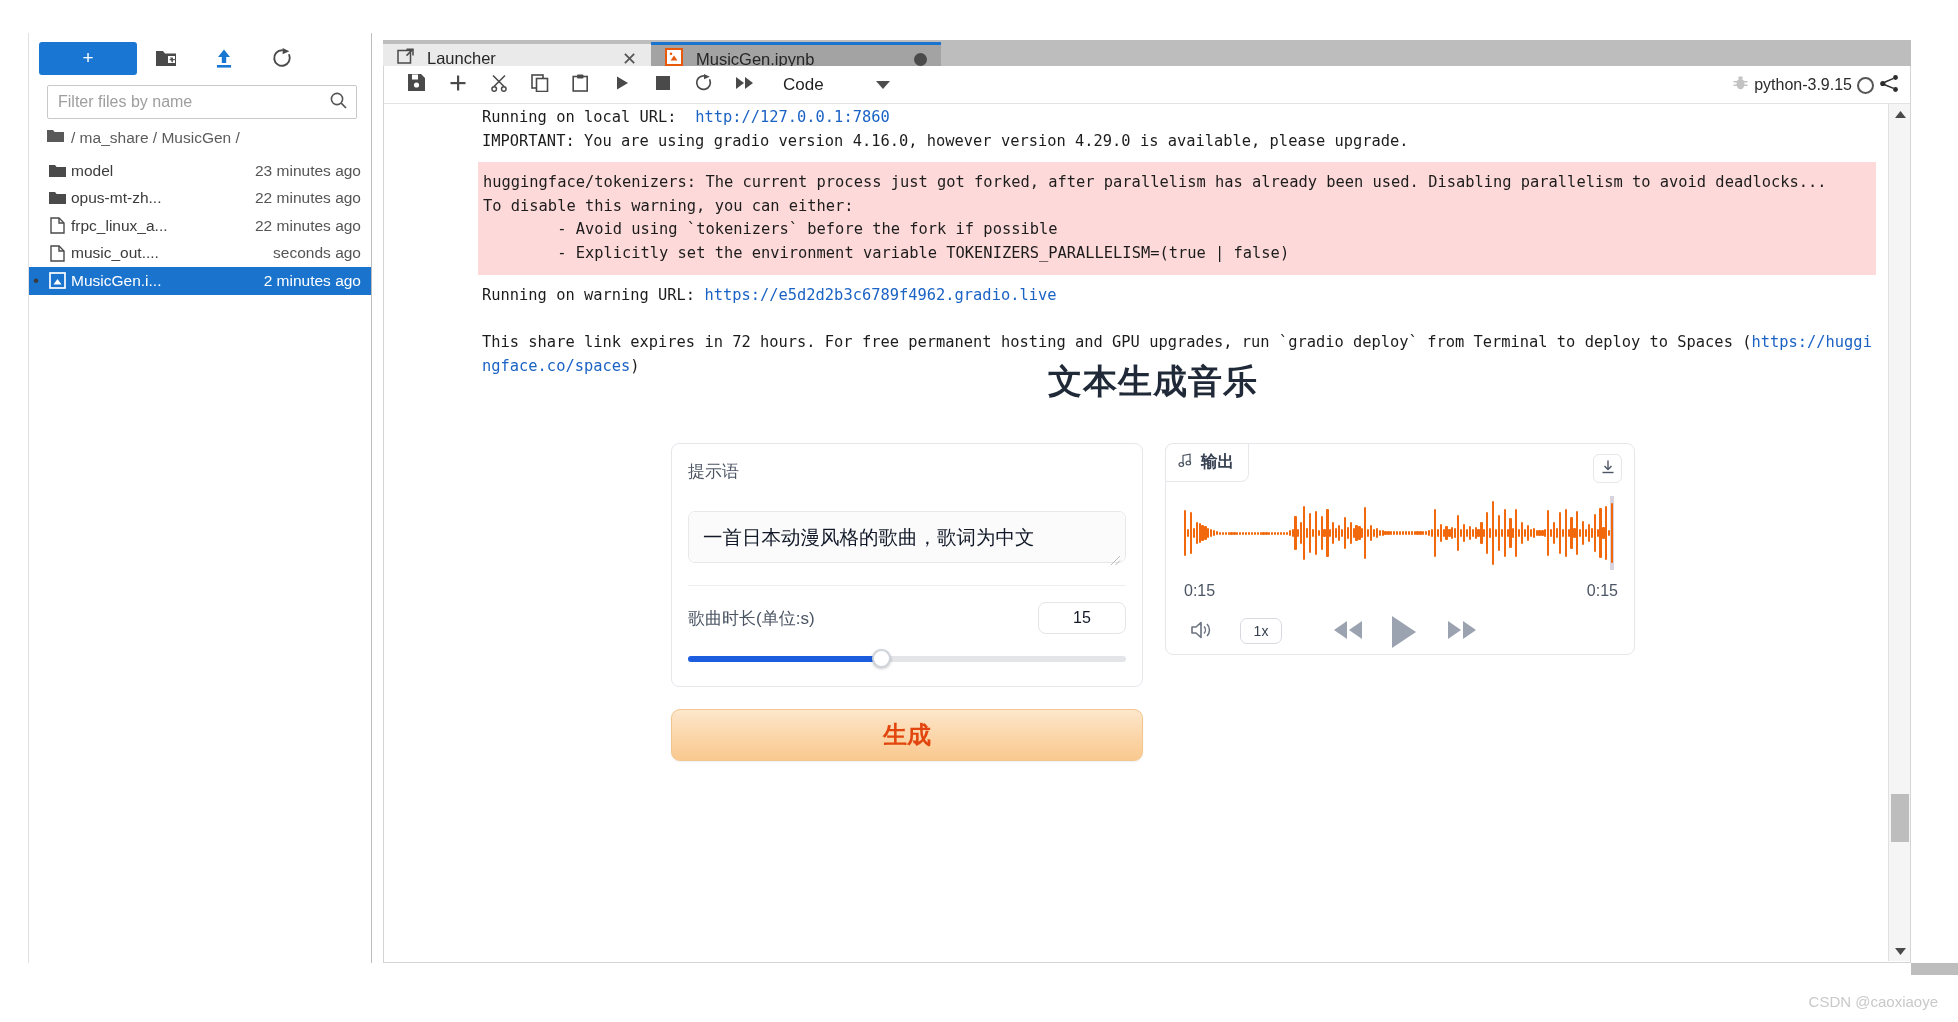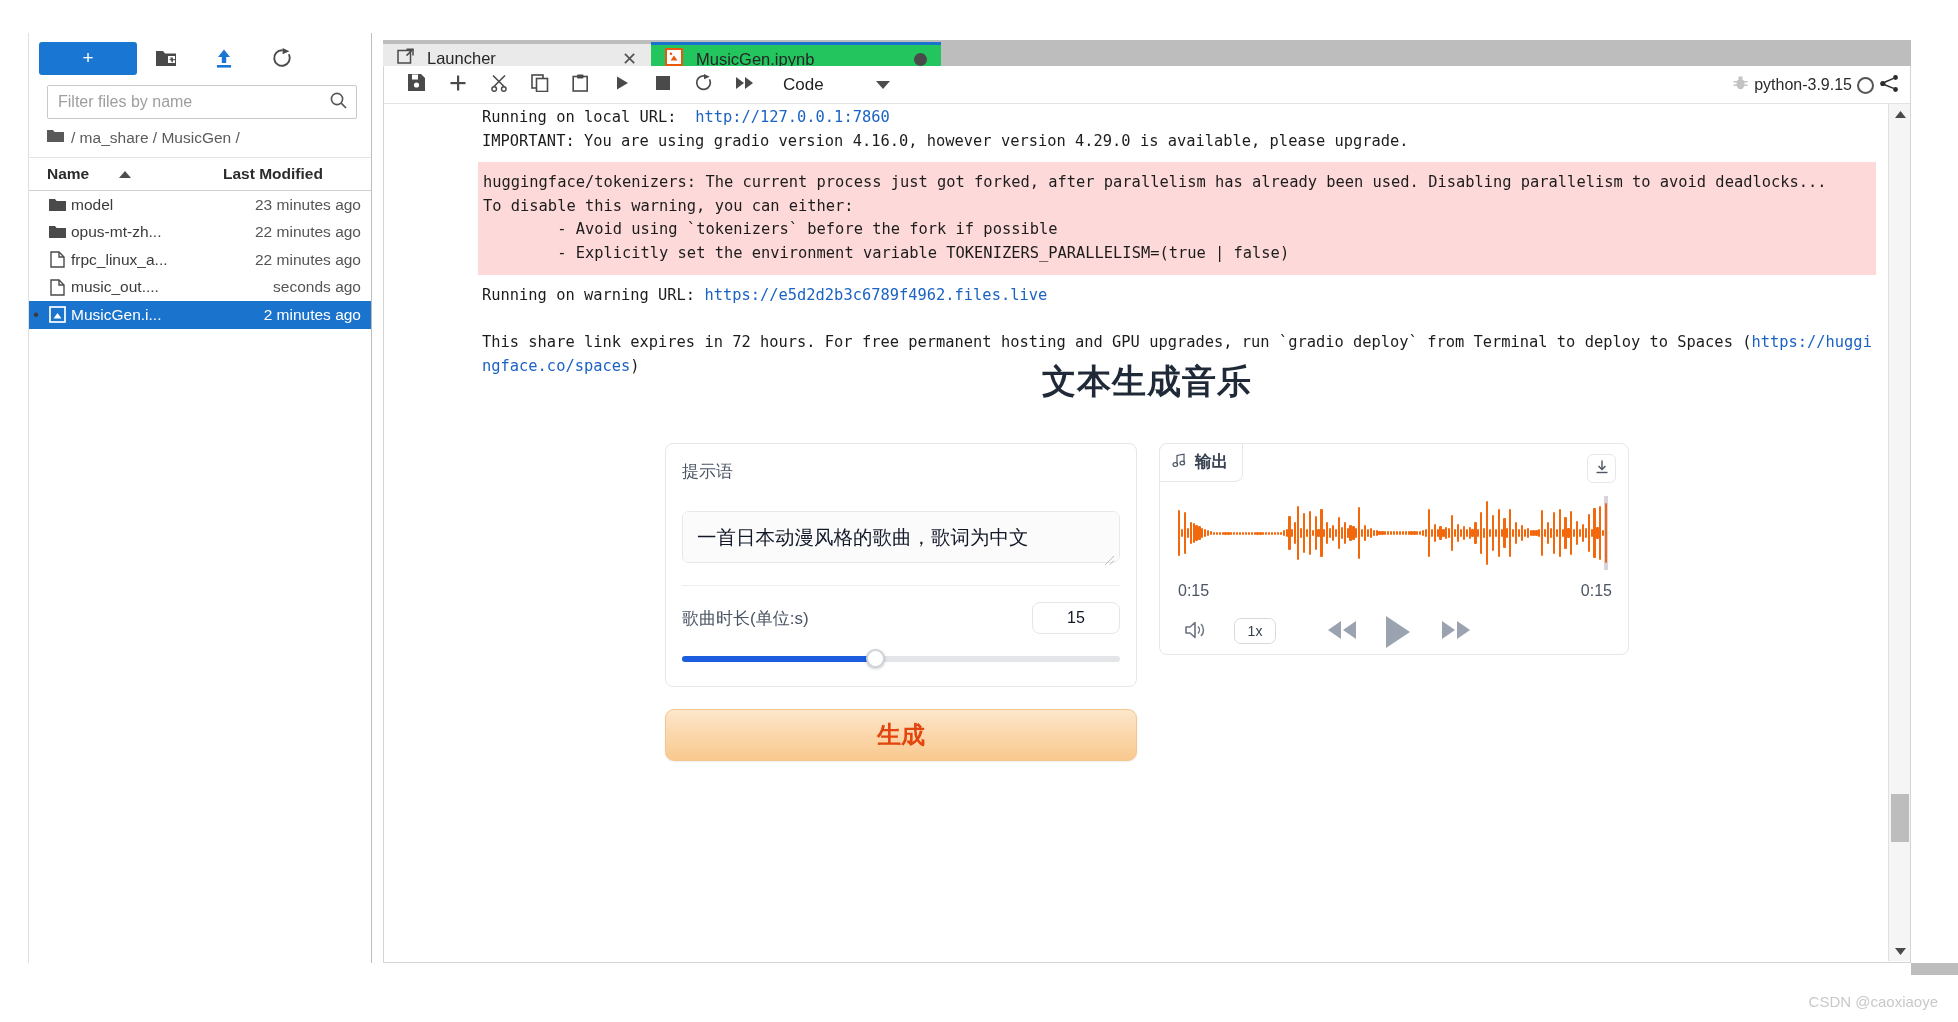--- a/index.html
+++ b/index.html
@@ -91,21 +91,21 @@
     width: 1528px; height: 33px;
     background: #bdbdbd;
   }
   .tab {
     position: absolute; top: 4px; height: 29px;
     display: flex; align-items: center; gap: 13px;
     padding: 0 14px; font-size: 16.5px; color: #262626;
     cursor: pointer;
   }
   .tab.inactive { left: 0; width: 268px; background: #eaeaea; }
-  .tab.active { left: 268px; width: 290px; background: #22c55e; border-top: 3px solid #1a73cd; top:2px; height:31px;}
+  .tab.active { left: 268px; width: 290px; background: #a3a3a3; border-top: 3px solid #1a73cd; top:2px; height:31px;}
   .tab .label { flex: 1; white-space: nowrap; }
   .tab .closex { font-size: 18px; color: #555; line-height: 1; }
   .tab .dirty { width: 13px; height: 13px; border-radius: 50%; background: #4a4a4a; }
 
   .docpanel {
     position: absolute; left: 383px; top: 66px;
     width: 1528px; height: 897px;
     background: #fff; border: 1px solid #d4d4d4; border-top:none;
   }
   .nbtoolbar {
@@ -137,21 +137,21 @@
   }
   .out a, .lnk { color: #1a62c4; text-decoration: none; }
   .outblock { position: absolute; left: 98px; top: 2px; width: 1394px; }
   .warnblock {
     position: absolute; left: 94px; top: 58px; width: 1398px;
     background: #fdd9d9; padding: 9px 5px 10px 5px;
   }
   .afterblock { position: absolute; left: 98px; top: 180px; width: 1396px; }
 
   
-  .gapp { position:absolute; left: 0; top: 255px; width: 1526px; }
+  .gapp { position:absolute; left: 6px; top: 255px; width: 1526px; }
   .g-title {
     text-align:center; font-size: 34px; font-weight: bold;
     color: #1f2937; letter-spacing: 1px;
   }
   .g-cols { display:flex; gap: 22px; padding: 38px 0 0 0; justify-content:center;}
   .g-left { width: 472px; }
   .g-right { width: 470px; }
 
   .g-card {
     border: 1px solid #e5e7eb; border-radius: 8px; background:#fff;
@@ -303,29 +303,20 @@
 
     <div class="fb-crumbs">
       <span>
         <svg width="17" height="14" viewBox="0 0 17 14">
             <path d="M0 1h6l1.6 2H17v10H0z" fill="#595959"></path>
           </svg>
       </span>
       <span class="crumb">/ ma_share / MusicGen /</span>
     </div>
 
-    <div class="fb-head">
-      <div class="c-name">
-        <span>Name</span>
-        <span class="sort-caret"></span>
-      </div>
-      <div class="c-mod">
-        <span>Last Modified</span>
-      </div>
-    </div>
 
     <div class="fb-list" id="file-list">
         <div class="fb-row">
           <span class="dot"></span>
           <span class="ic">
             <svg width="17" height="14" viewBox="0 0 17 14">
               <path d="M0 1h6l1.6 2H17v10H0z" fill="#4a4a4a"></path>
             </svg>
           </span>
           <span class="nm">model</span>
@@ -510,21 +501,21 @@
 
       <div class="outblock out"><span>Running on local URL:  </span><span class="lnk">http://127.0.0.1:7860</span>
 <span>IMPORTANT: You are using gradio version 4.16.0, however version 4.29.0 is available, please upgrade.</span>
 <span>--------</span></div>
 
       <div class="warnblock out"><span>huggingface/tokenizers: The current process just got forked, after parallelism has already been used. Disabling parallelism to avoid deadlocks...
 To disable this warning, you can either:
 	- Avoid using `tokenizers` before the fork if possible
 	- Explicitly set the environment variable TOKENIZERS_PARALLELISM=(true | false)</span></div>
 
-      <div class="afterblock out"><span>Running on warning URL: </span><span class="lnk">https://e5d2d2b3c6789f4962.files.live</span>
+      <div class="afterblock out"><span>Running on warning URL: </span><span class="lnk">https://e5d2d2b3c6789f4962.gradio.live</span>
 
 <span>This share link expires in 72 hours. For free permanent hosting and GPU upgrades, run `gradio deploy` from Terminal to deploy to Spaces (</span><span class="lnk">https://huggingface.co/spaces</span><span>)</span></div>
 
       <div class="gapp">
         <div class="g-title">文本生成音乐</div>
 
         <div class="g-cols">
 
           <div class="g-left">
             <div class="g-card">

